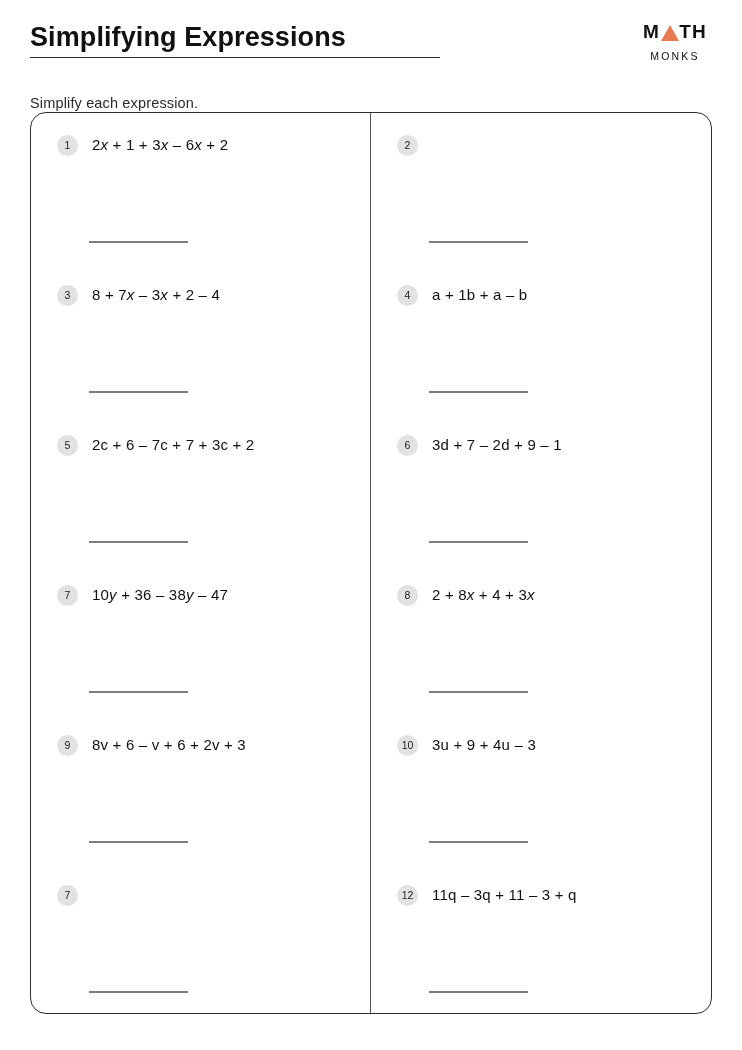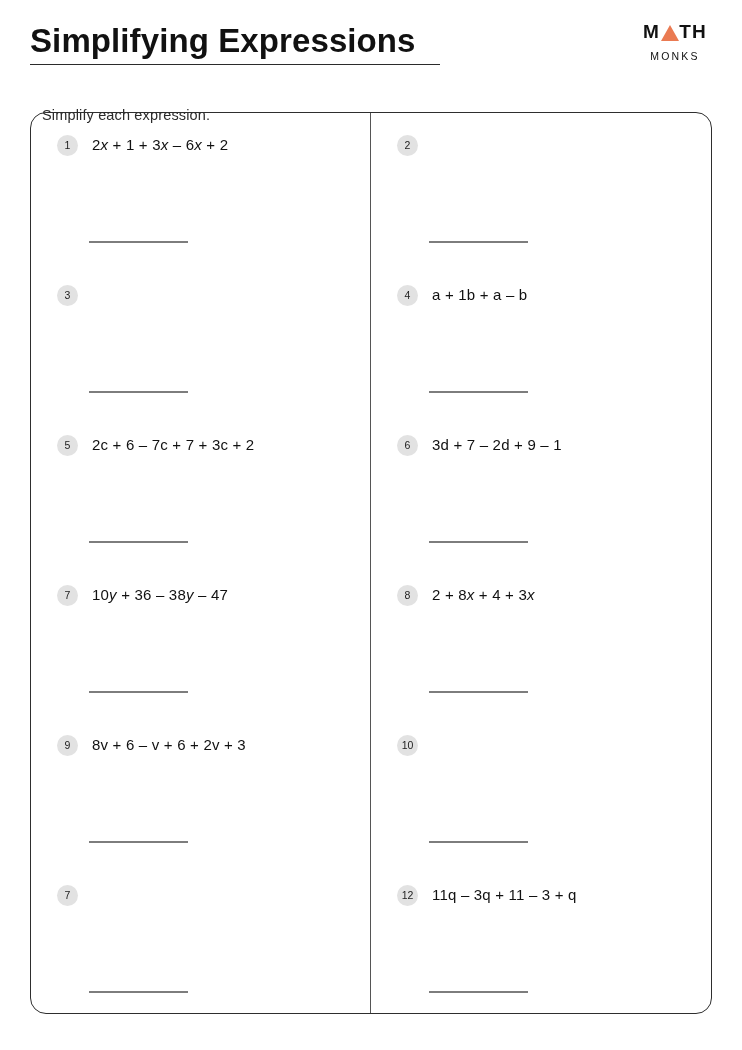--- a/index.html
+++ b/index.html
@@ -17,38 +17,38 @@
   }
 
   
   .header {
     position: relative;
     padding: 22px 30px 0 30px;
     height: 86px;
     box-sizing: border-box;
   }
   .title {
-    font-size: 33px;
+    font-size: 27px;
     font-weight: bold;
     letter-spacing: 0.1px;
     color: #111111;
     margin: 0;
     line-height: 1.15;
     display: inline-block;
   }
   .title-rule {
     width: 410px;
     height: 1.4px;
     background: #2b2b2b;
     margin-top: 4px;
   }
   .subtitle {
     font-size: 14.5px;
     color: #2b2b2b;
-    margin: 12px;
+    margin: 0;
     padding: 9px 0 0 30px;
     line-height: 1.2;
     letter-spacing: 0.15px;
   }
 
   
   .logo {
     position: absolute;
     top: 22px;
     right: 24px;
@@ -173,20 +173,21 @@
       <div class="problem-head">
         <div class="badge">1</div>
         <div class="expr">2<i>x</i> + 1 + 3<i>x</i> – 6<i>x</i> + 2</div>
       </div>
       <div class="answer-line"></div>
     </div>
 
     <div class="problem">
       <div class="problem-head">
         <div class="badge">3</div>
+        <div class="expr">8 + 7<i>x</i> – 3<i>x</i> + 2 – 4</div>
       </div>
       <div class="answer-line"></div>
     </div>
 
     <div class="problem">
       <div class="problem-head">
         <div class="badge">5</div>
         <div class="expr">2c + 6 – 7c + 7 + 3c + 2</div>
       </div>
       <div class="answer-line"></div>
@@ -246,20 +247,21 @@
       <div class="problem-head">
         <div class="badge">8</div>
         <div class="expr">2 + 8<i>x</i> + 4 + 3<i>x</i></div>
       </div>
       <div class="answer-line"></div>
     </div>
 
     <div class="problem">
       <div class="problem-head">
         <div class="badge">10</div>
+        <div class="expr">3u + 9 + 4u – 3</div>
       </div>
       <div class="answer-line"></div>
     </div>
 
     <div class="problem">
       <div class="problem-head">
         <div class="badge">12</div>
         <div class="expr">11q – 3q + 11 – 3 + q</div>
       </div>
       <div class="answer-line"></div>

